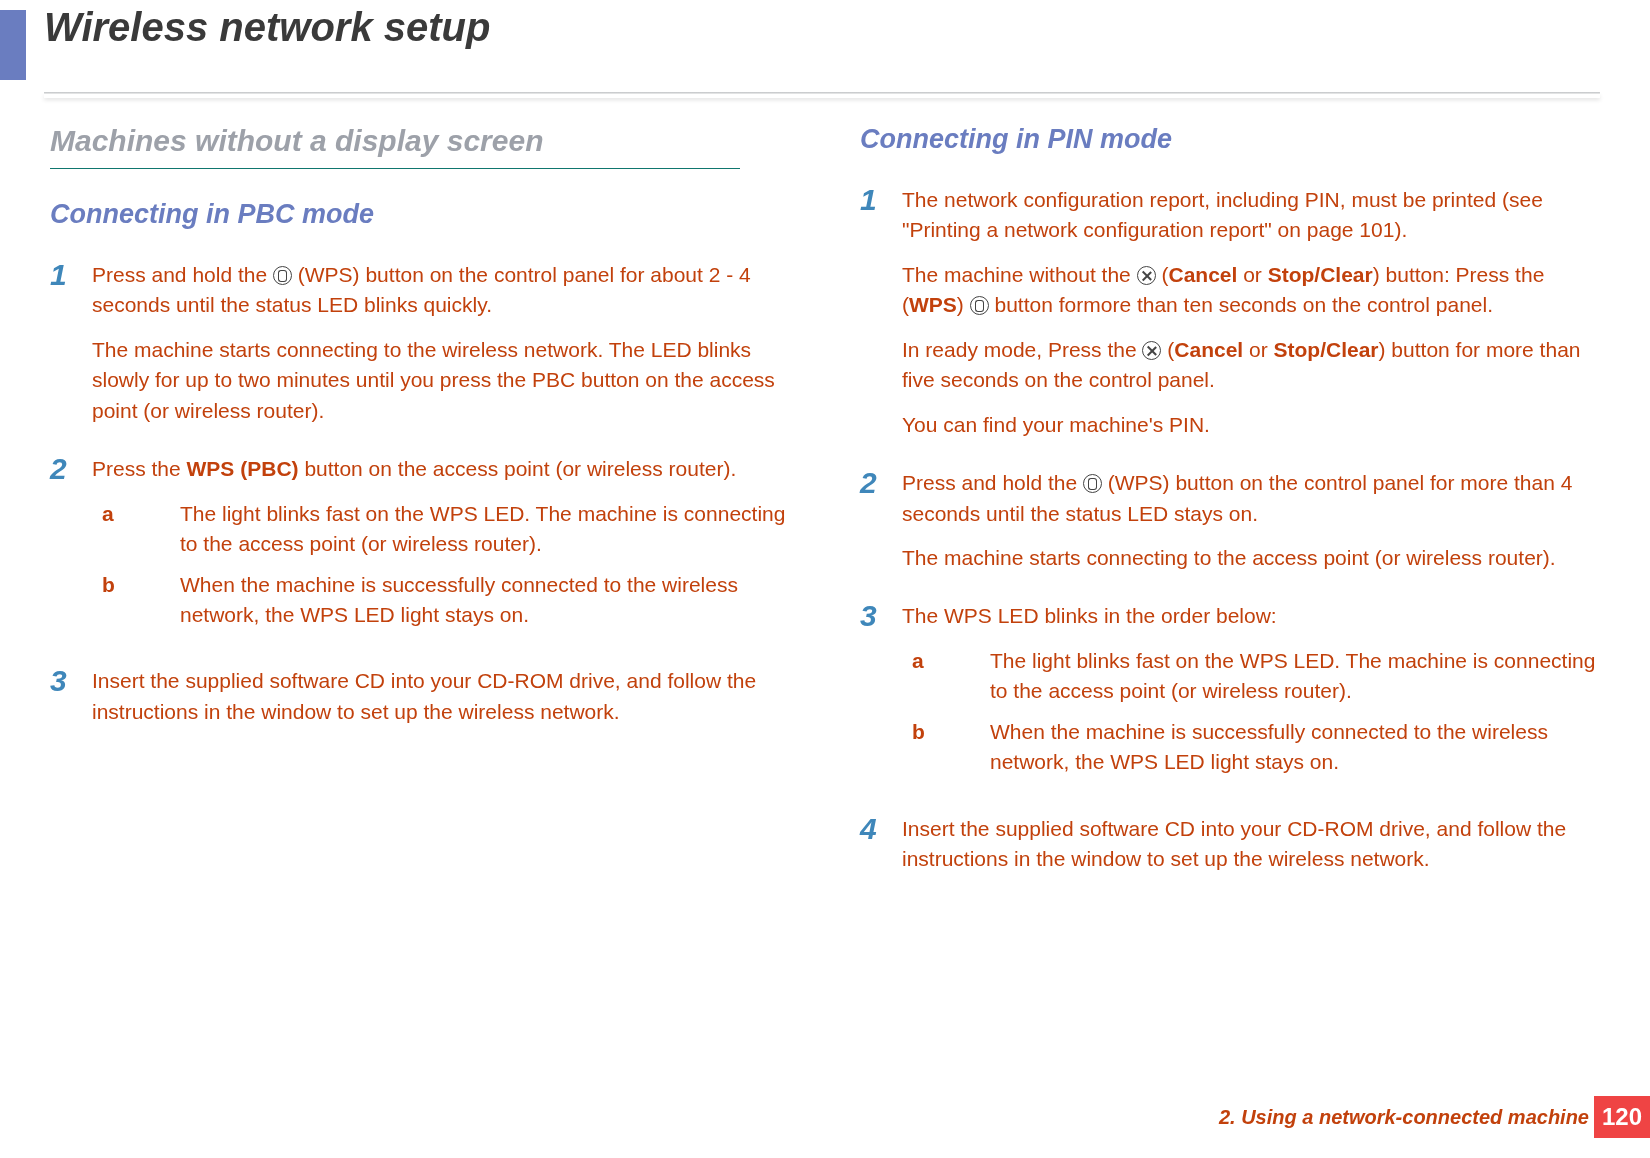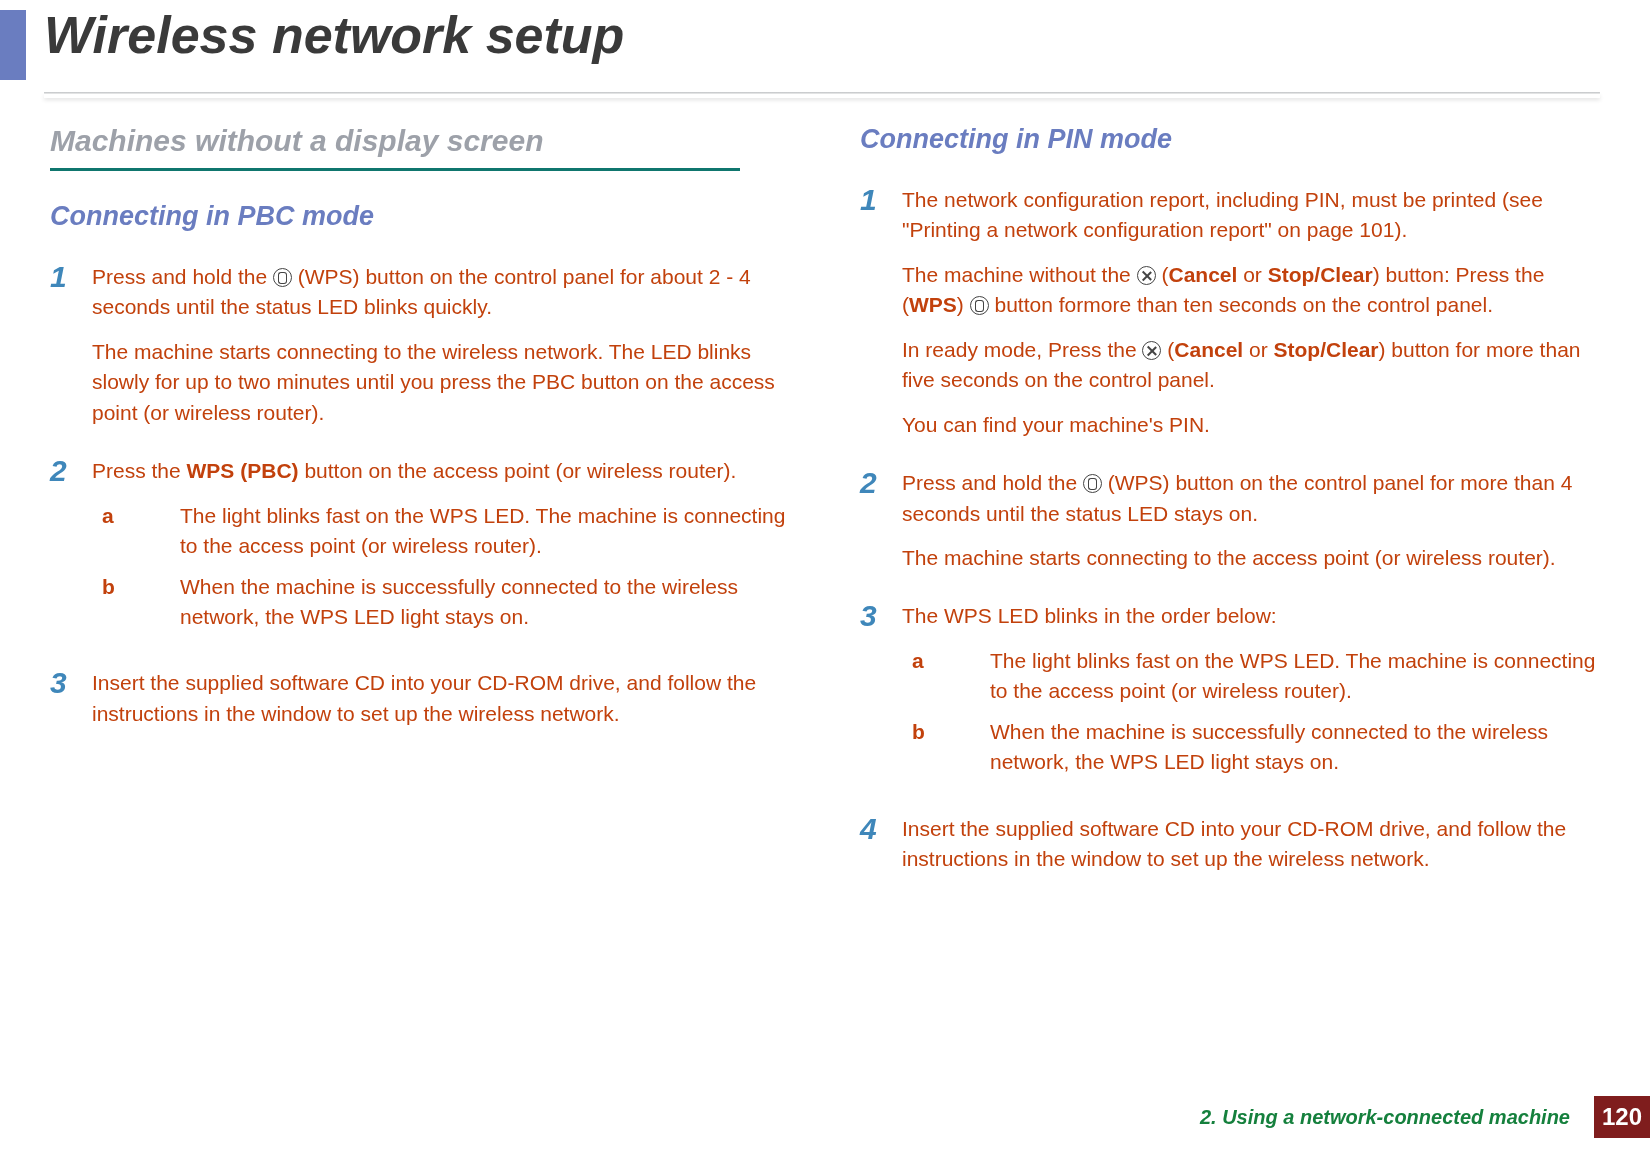--- a/index.html
+++ b/index.html
@@ -1,46 +1,46 @@
 <!DOCTYPE html>
 <html><head>
 <meta charset="utf-8">
 <style>
   * { box-sizing: border-box; margin: 0; padding: 0; }
   html, body { width: 1650px; height: 1158px; font-family: Arial, Helvetica, sans-serif; background: #fff; color: #2b2b2b; }
   .page { position: relative; width: 1650px; height: 1158px; padding: 0 0 0 0; }
   .header { display: flex; align-items: flex-start; }
   .header-bar { width: 26px; height: 70px; background: #6a7dc0; margin-right: 18px; margin-top: 10px;}
-  .title { font-size: 52px; font-weight: bold; color: #3a3a3a; font-style: italic; letter-spacing: 0; padding-top: 5px; }
+  .title { font-size: 40px; font-weight: bold; color: #3a3a3a; font-style: italic; letter-spacing: 0; padding-top: 5px; }
   .divider { height: 2px; background: linear-gradient(to bottom, #bfc1c4, #f2f2f2); margin: 12px 50px 0 44px; position: relative; }
   .divider::after { content: ""; position: absolute; left:0; right:0; top:2px; height:4px; box-shadow: 0 2px 4px rgba(0,0,0,0.12);}
   .content { display: flex; padding: 30px 50px 0 50px; gap: 70px; }
   .col { flex: 1; }
-  .section-title { font-size: 30px; font-weight: bold; color: #9da1a9; font-style: italic; padding-bottom: 10px; border-bottom: 3px solid #0f766e; margin-bottom: 30px; width: 690px;}
+  .section-title { font-size: 30px; font-weight: bold; color: #9da1a9; font-style: italic; padding-bottom: 10px; border-bottom: 1px solid #0f766e; margin-bottom: 30px; width: 690px;}
   .subheading { font-size: 27px; font-weight: bold; color: #6a7dc0; margin-bottom: 30px; font-style: italic; }
   .step { display: flex; margin-bottom: 28px; }
   .step-num { font-size: 30px; font-weight: bold; color: #3f87ba; font-style: italic; width: 42px; flex-shrink: 0; line-height: 1; }
   .step-body { font-size: 21px; color: #c2410c; line-height: 1.45; }
   .step-body p { margin-bottom: 14px; }
   .step-body p:last-child { margin-bottom: 0; }
   .sub-item { display: flex; margin-top: 10px; margin-bottom: 8px; padding-left: 10px;}
   .sub-letter { font-weight: bold; width: 30px; flex-shrink: 0; font-size: 21px;}
   .sub-text { font-size: 21px; line-height: 1.45; margin-left: 48px; }
   .bold { font-weight: bold; }
   .icon-circle { display: inline-block; width: 19px; height: 19px; border: 1.5px solid #444; border-radius: 50%; vertical-align: -3px; position: relative; }
   .icon-wps::before,
   .icon-wps::after { content:""; position:absolute; background:#444; }
   .icon-wps::before { left:4px; top:3px; width:4px; height:10px; border-radius:3px 0 0 3px; border:1px solid #444; background:transparent; border-right:none;}
   .icon-wps::after { right:4px; top:3px; width:4px; height:10px; border-radius:0 3px 3px 0; border:1px solid #444; background:transparent; border-left:none;}
   .icon-cancel::before, .icon-cancel::after { content:""; position:absolute; left:8px; top:3px; width:1.5px; height:12px; background:#444; }
   .icon-cancel::before { transform: rotate(45deg); }
   .icon-cancel::after { transform: rotate(-45deg); }
   .footer { position: absolute; bottom: 20px; right: 0; display: flex; align-items: center; }
-  .footer-text { font-size: 20px; font-weight: bold; color: #15803d; padding-right: 24px; font-style: italic;}
-  .page-num { width: 56px; height: 42px; background: #7f1d1d; color: #fff; font-size: 24px; font-weight: bold; display: flex; align-items: center; justify-content: center; }
+  .footer-text { font-size: 20px; font-weight: bold; color: #c2410c; padding-right: 5px; font-style: italic;}
+  .page-num { width: 56px; height: 42px; background: #ef4444; color: #fff; font-size: 24px; font-weight: bold; display: flex; align-items: center; justify-content: center; }
 </style>
 </head>
 <body>
 <div class="page">
 
 <div class="header">
   <div class="header-bar"></div>
   <div class="title">Wireless network setup</div>
 </div>
 <div class="divider"></div>

